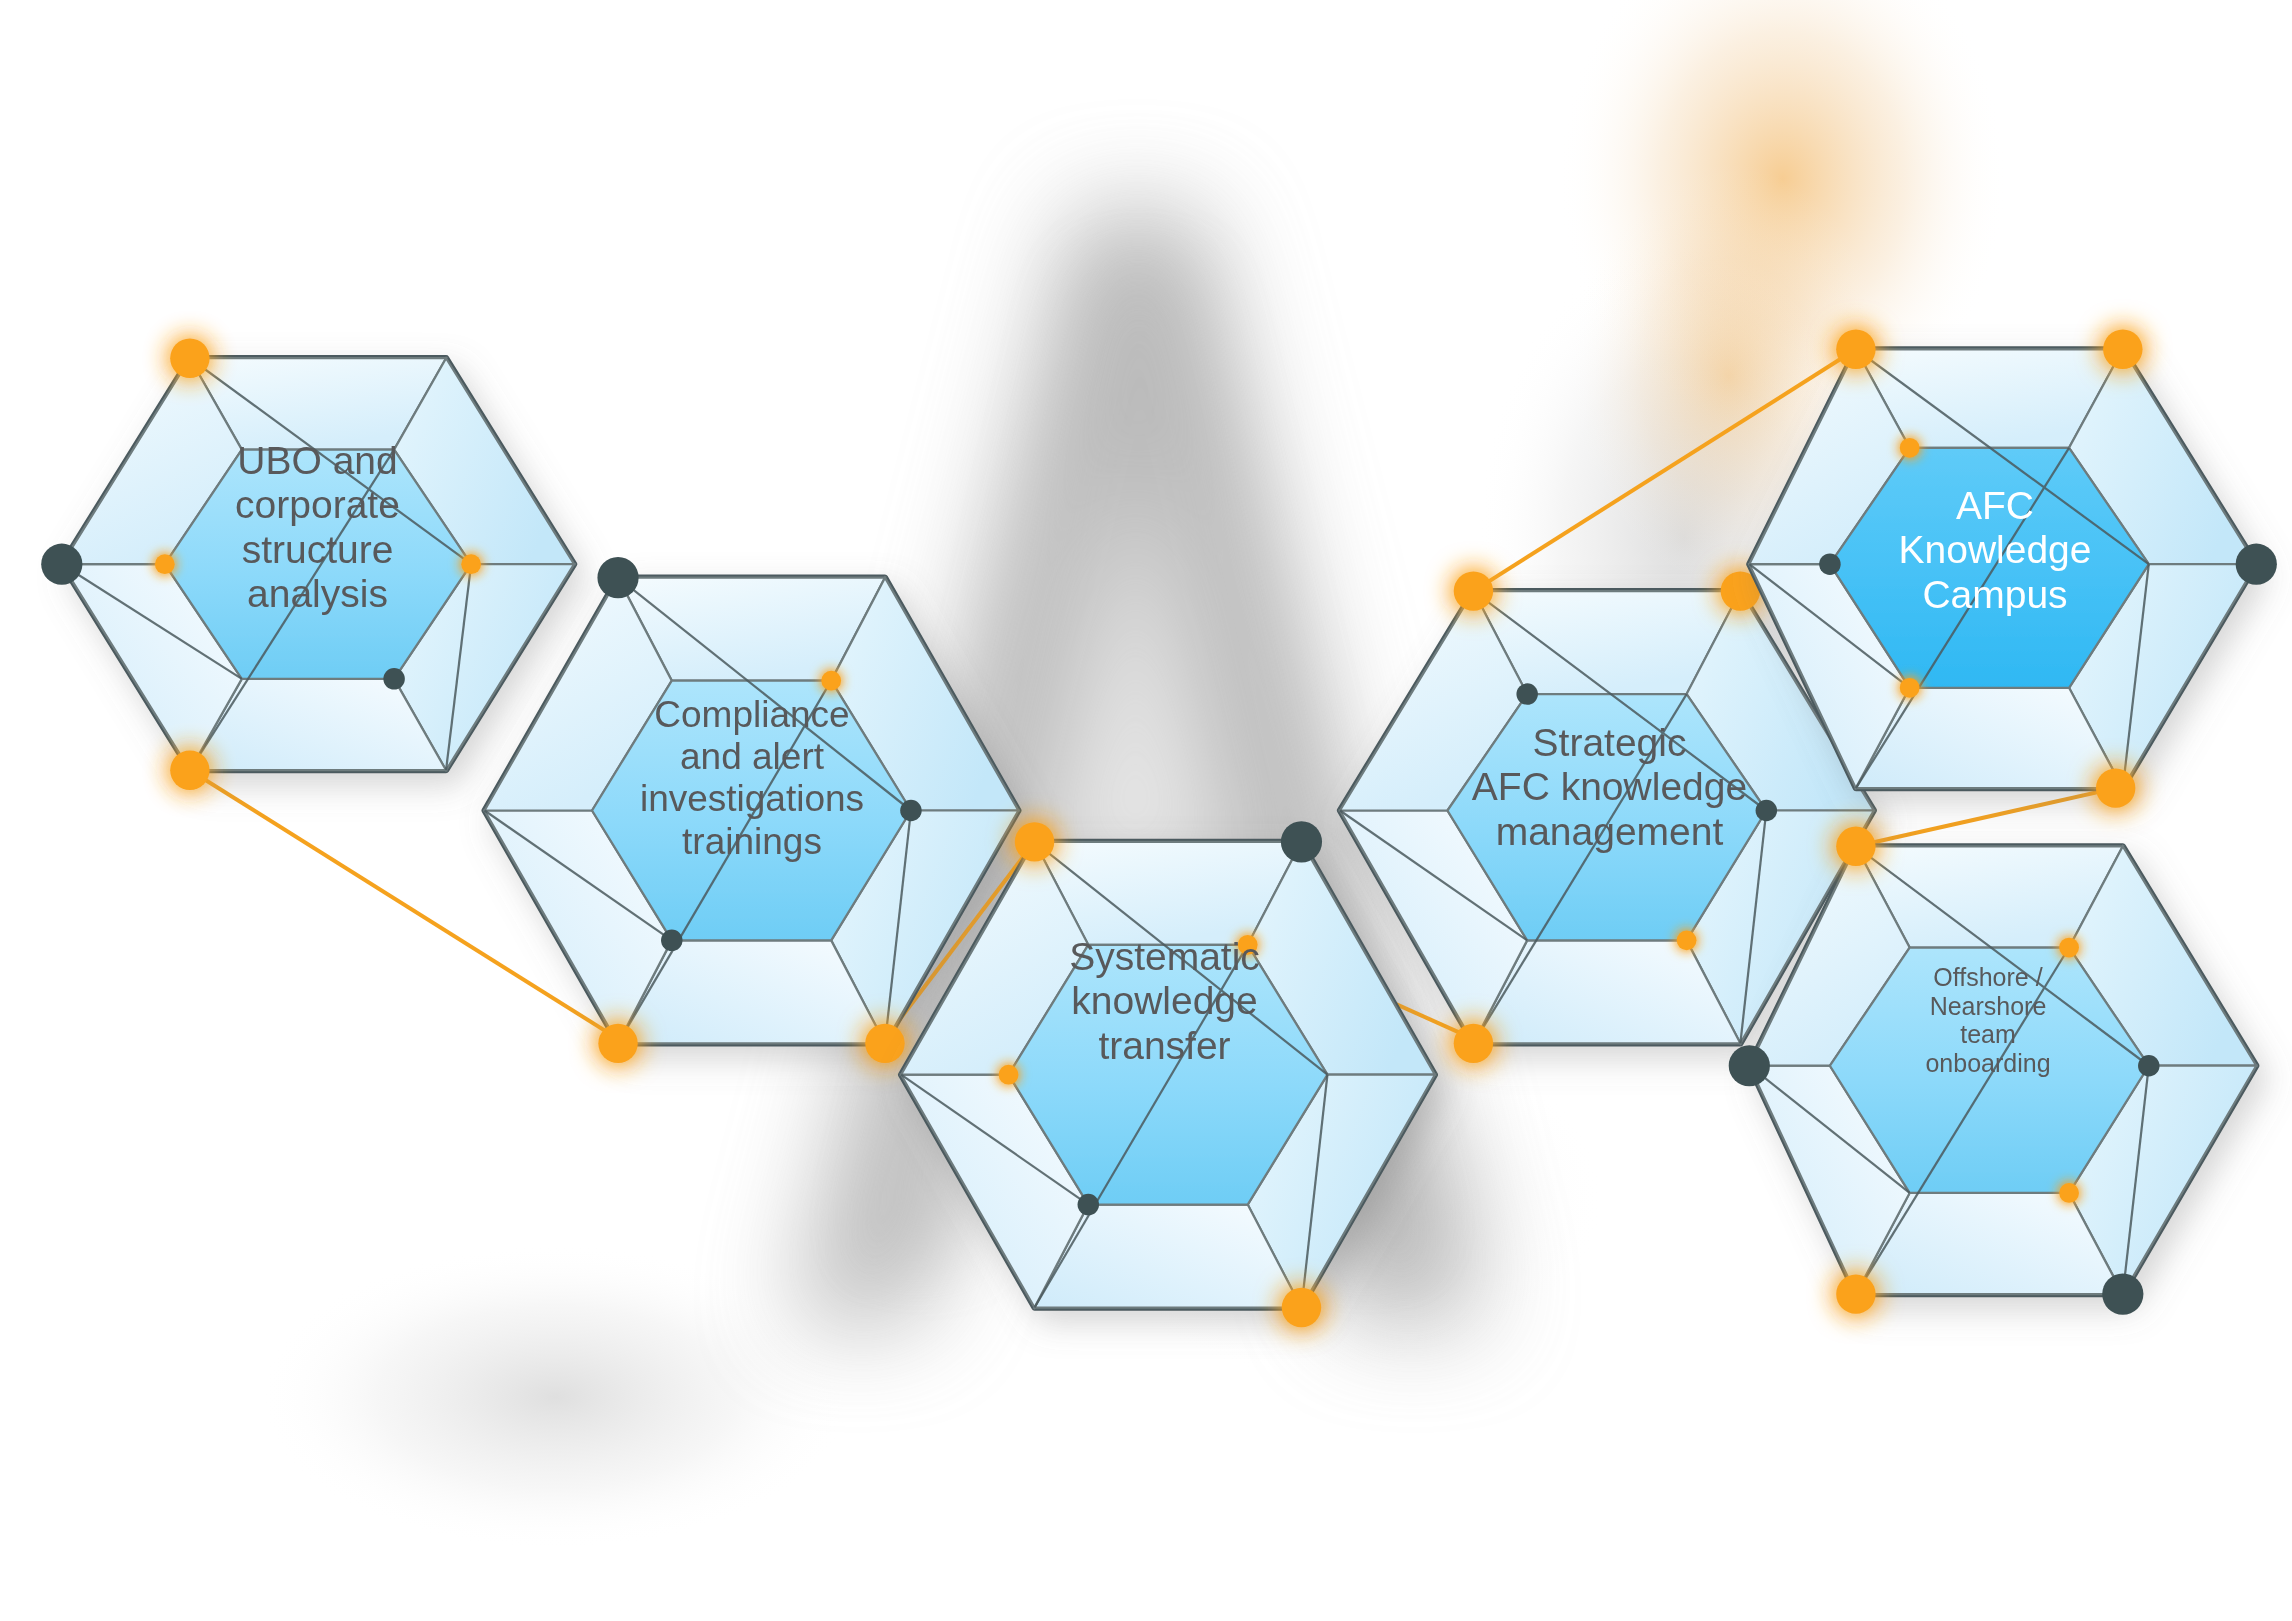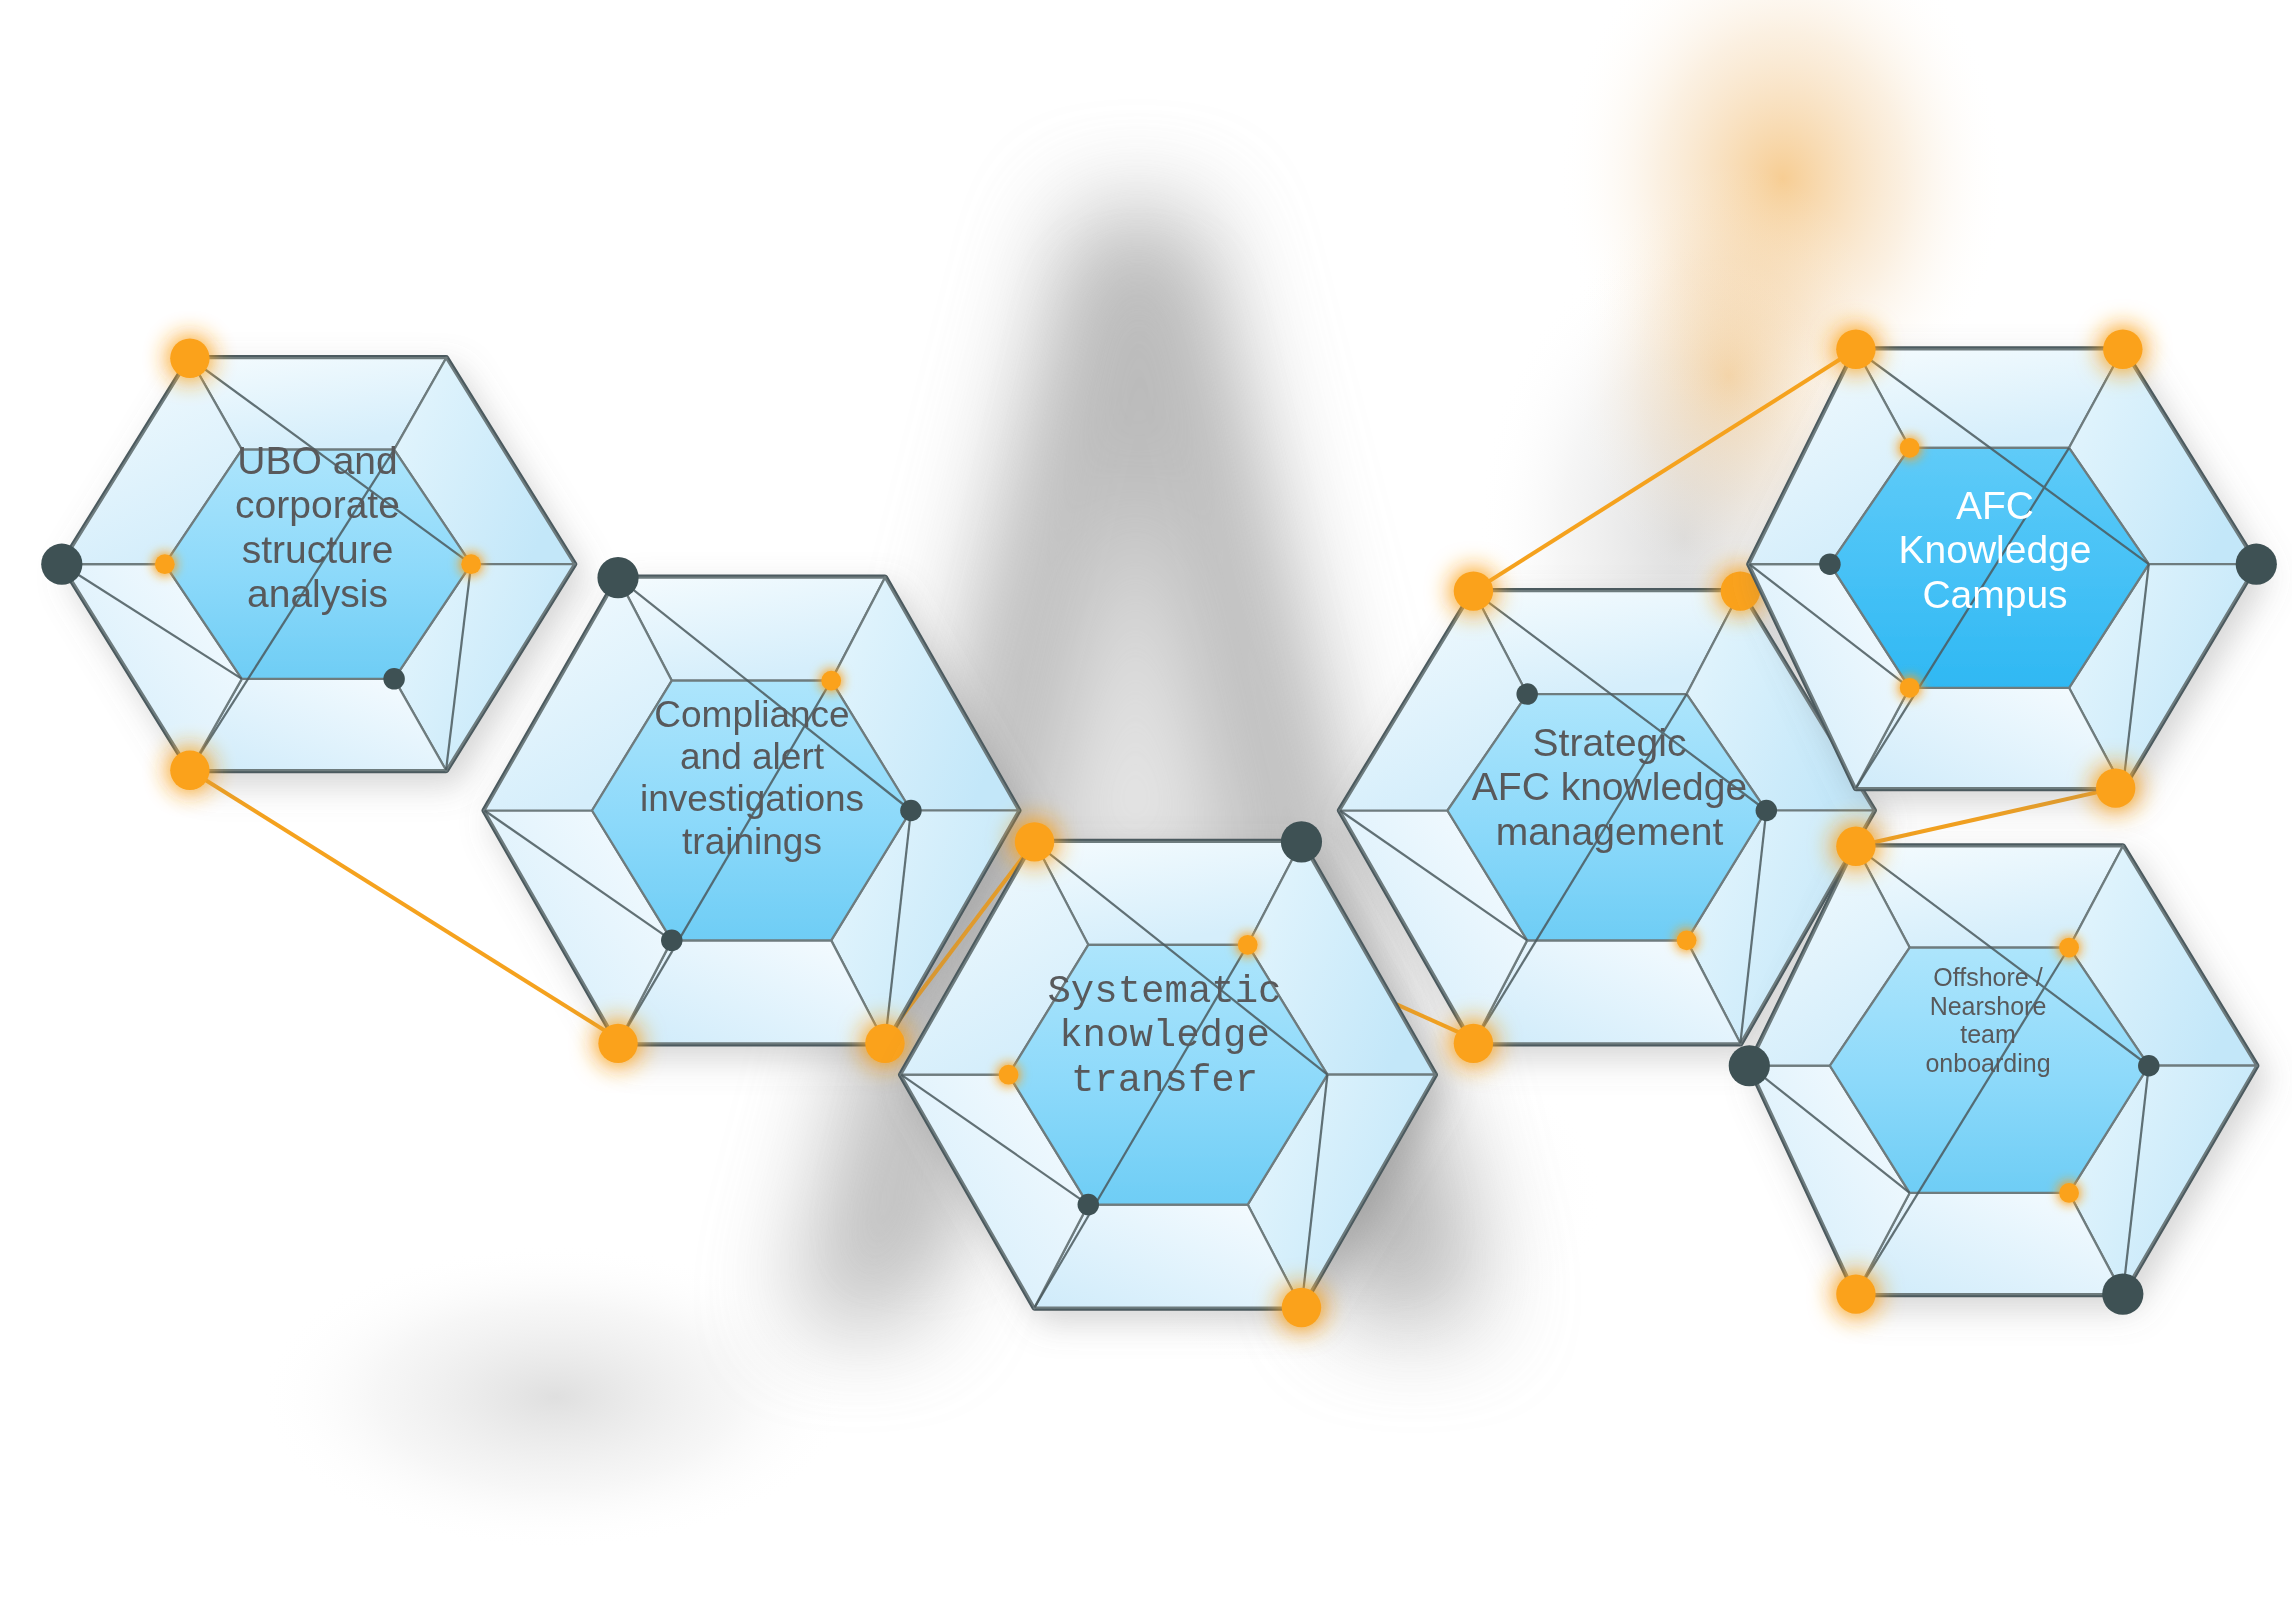--- a/index.html
+++ b/index.html
@@ -288,21 +288,21 @@
   <div class="hexlabel" style="left:555px; top:694px; width:394px; font-size:37px;">Compliance
 and alert
 investigations
 trainings</div>
 
   <div class="hexlabel" style="left:107px; top:439px; width:421px; font-size:39px;">UBO and
 corporate
 structure
 analysis</div>
 
-  <div class="hexlabel" style="left:972px; top:970px; width:385px; font-size:39px;font-family:Liberation Mono, monospace;">Systematic
+  <div class="hexlabel" style="left:972px; top:935px; width:385px; font-size:39px;">Systematic
 knowledge
 transfer</div>
 
   <div class="hexlabel" style="left:1408px; top:721px; width:403px; font-size:39px;">Strategic
 AFC knowledge
 management</div>
 
   <div class="hexlabel light" style="left:1800px; top:484px; width:390px; font-size:39px;">AFC
 Knowledge
 Campus</div>

